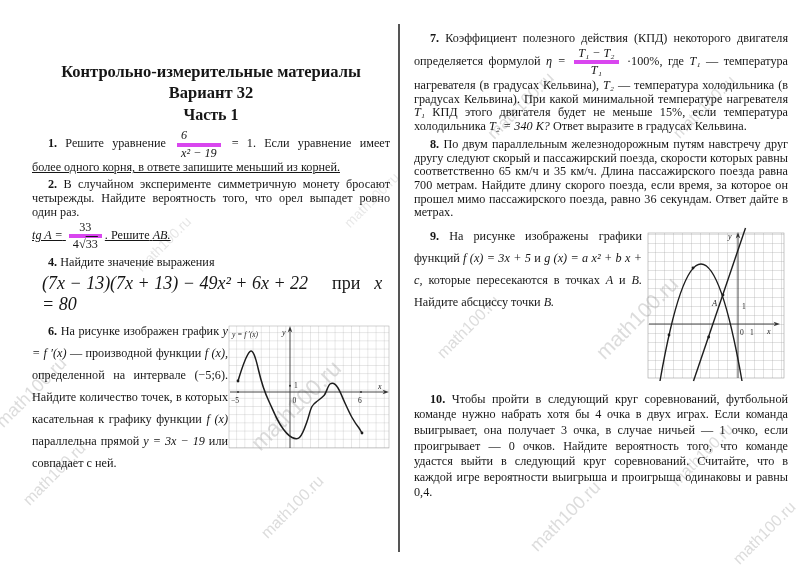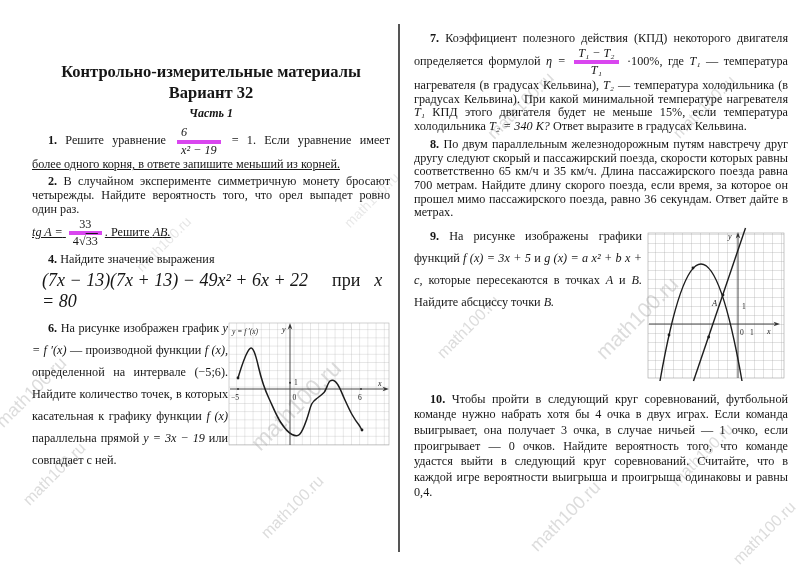--- a/index.html
+++ b/index.html
@@ -17,21 +17,21 @@
     position:absolute; z-index:1; left:88px; top:76px; font-size:17px;
     letter-spacing:1.5px; color:#dddddd; font-family:"Liberation Sans", sans-serif;
   }
   .divider { position:absolute; z-index:2; left:398px; top:24px; width:2px; height:528px; background:#555; }
 
   .col { position:absolute; z-index:3; }
   .col.left  { left:32px;  top:25px; width:358px;margin-top:36px; }
   .col.right { left:414px; top:32px; width:374px; }
 
   .hdr { text-align:center; font-weight:bold; font-size:16.5px; line-height:21px; }
-  .part { text-align:center; font-weight:bold; font-size:12px; margin:3px 0 4px 0;font-style:italic; }
+  .part { text-align:center; font-weight:bold; font-size:16px; margin:3px 0 4px 0; }
 
   .para { margin:0; text-align:justify; font-size:12.2px; line-height:13.8px; text-indent:16px; }
   .para.jl { text-align-last:justify; }
   .para.noind { text-indent:0;text-decoration:underline; }
   .gap2 { margin-top:3px; } .gap3 { margin-top:5px; } .gap4 { margin-top:7px; }
   .tnum { font-weight:bold; }
   .m { font-style:italic; }
 
   .frac { display:inline-block; vertical-align:middle; text-align:center; line-height:1.12; margin:1px 3px; text-indent:0; }
   .frac .fn { display:block; border-bottom:4px solid #d946ef; padding:0 4px; }

